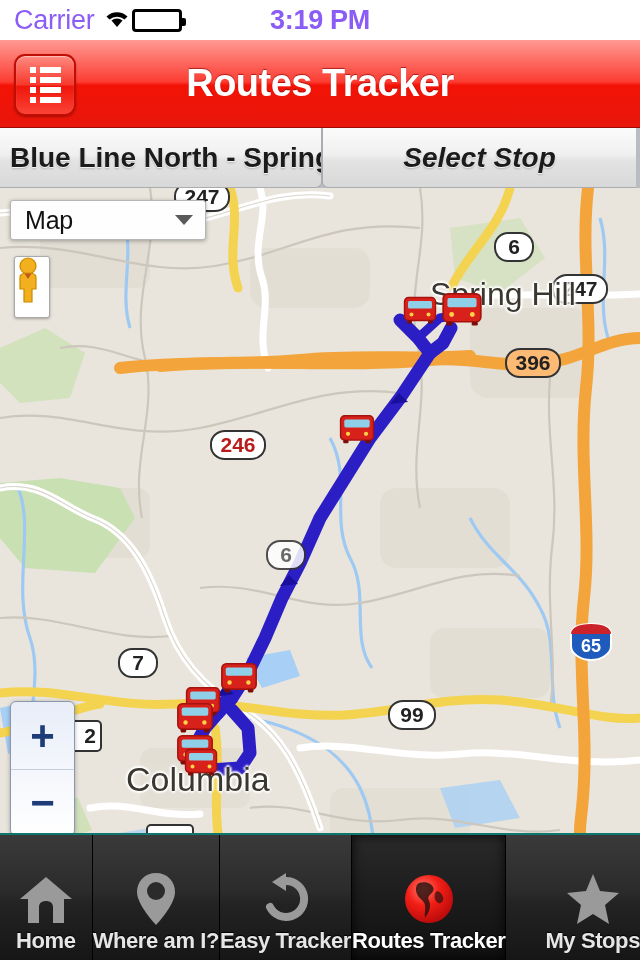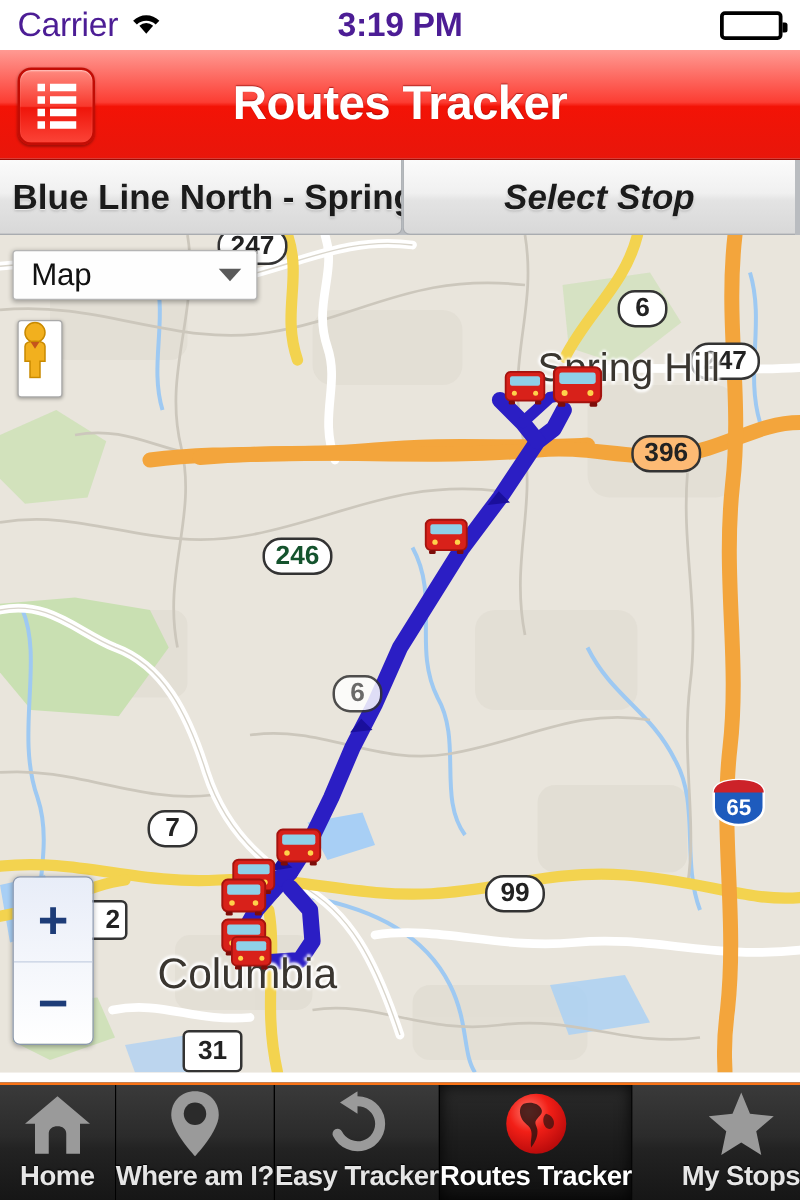--- a/index.html
+++ b/index.html
@@ -7,22 +7,22 @@
     width: 640px; height: 960px;
     font-family: "Liberation Sans", sans-serif;
     overflow: hidden;
     background: #fff;
   }
   #app { position: relative; width: 640px; height: 960px; overflow: hidden; }
 
   
   .statusbar {
     position: absolute; top: 0; left: 0; width: 640px; height: 40px;
-    background: #ffffff; color: #4c1d95;
-    display: flex; align-items: center; justify-content: space-between;
+    background: #ffffff; color: #8b5cf6;
+    display: flex; align-items: center; 
     padding: 0 14px;
   }
   .sb-left { display: flex; align-items: center; gap: 8px; }
   .sb-carrier { font-size: 27px; font-weight: 400; letter-spacing: -0.3px; }
   .wifi-icon { display: block; }
   .sb-time { font-size: 27px; font-weight: 700; letter-spacing: -0.3px;
     position: absolute; left: 0; width: 640px; text-align: center; }
   .sb-right { display: flex; align-items: center; z-index: 2; }
   .battery {
     width: 50px; height: 23px; border: 3px solid #000; border-radius: 4px;
@@ -110,23 +110,23 @@
     box-shadow: 0 1px 4px rgba(0,0,0,.3);
   }
   .zoom-btn {
     height: 67px; display: flex; align-items: center; justify-content: center;
     color: #1d3c78; font-size: 42px; font-weight: 700; line-height: 1;
   }
   .zoom-btn.minus { border-top: 1px solid #c5cfe2; }
 
   
   .tabbar {
-    position: absolute; bottom: 0; left: 0; width: 640px; height: 94px;
+    position: absolute; bottom: 0; left: 0; width: 640px; height: 127px;
     display: flex; background: #1a1a1a;
-    border-top: 2px solid #f97316;
+    border-top: 2px solid #0f766e;
   }
   .tab {
     flex: 1; display: flex; flex-direction: column;
     align-items: center; justify-content: flex-end; padding-bottom: 6px;
     background: linear-gradient(to bottom, #3a3a3a 0%, #2b2b2b 45%, #232323 55%, #161616 100%);
     border-right: 1px solid #000; position: relative;
   }
   .tab:last-child { border-right: none; padding-left: 39px; }
   .tab.active {
     background: linear-gradient(to bottom, #2a2a2a 0%, #1c1c1c 50%, #101010 100%);
@@ -296,21 +296,21 @@
         <polygon points="289,387 298,396 280,398"></polygon>
         <polygon points="224,498 234,506 216,509"></polygon>
       </g>
     </svg>
 
     <div>
       <div style="position:absolute;left:174px;top:-6px;width:56px;height:30px;background:#fff;border:2.5px solid #333;border-radius:15px/14px;display:flex;align-items:center;justify-content:center;font-size:21px;font-weight:600;color:#222;">247</div>
       <div style="position:absolute;left:494px;top:44px;width:40px;height:30px;background:#fff;border:2.5px solid #333;border-radius:14px;display:flex;align-items:center;justify-content:center;font-size:21px;font-weight:600;color:#222;">6</div>
       <div style="position:absolute;left:552px;top:86px;width:56px;height:30px;background:#fff;border:2.5px solid #333;border-radius:15px/14px;display:flex;align-items:center;justify-content:center;font-size:21px;font-weight:600;color:#222;">247</div>
       <div style="position:absolute;left:505px;top:160px;width:56px;height:30px;background:#fdba74;border:2.5px solid #333;border-radius:15px/14px;display:flex;align-items:center;justify-content:center;font-size:21px;font-weight:600;color:#222;">396</div>
-      <div style="position:absolute;left:210px;top:242px;width:56px;height:30px;background:#fff;border:2.5px solid #333;border-radius:15px/14px;display:flex;align-items:center;justify-content:center;font-size:21px;font-weight:600;color:#14532d;">246</div>
+      <div style="position:absolute;left:210px;top:242px;width:56px;height:30px;background:#fff;border:2.5px solid #333;border-radius:15px/14px;display:flex;align-items:center;justify-content:center;font-size:21px;font-weight:600;color:#b91c1c;">246</div>
       <div style="position:absolute;left:266px;top:352px;width:40px;height:30px;background:#fff;border:2.5px solid #333;border-radius:14px;display:flex;align-items:center;justify-content:center;font-size:21px;font-weight:600;color:#555;opacity:.85;">6</div>
       <div style="position:absolute;left:118px;top:460px;width:40px;height:30px;background:#fff;border:2.5px solid #333;border-radius:14px;display:flex;align-items:center;justify-content:center;font-size:21px;font-weight:600;color:#222;">7</div>
       <div style="position:absolute;left:388px;top:512px;width:48px;height:30px;background:#fff;border:2.5px solid #333;border-radius:15px/14px;display:flex;align-items:center;justify-content:center;font-size:21px;font-weight:600;color:#222;">99</div>
       <div style="position:absolute;left:60px;top:532px;width:42px;height:32px;background:#fff;border:2.5px solid #333;border-radius:5px;display:flex;align-items:center;justify-content:flex-end;padding-right:4px;font-size:21px;font-weight:600;color:#222;">2</div>
       <div style="position:absolute;left:146px;top:636px;width:48px;height:34px;background:#fff;border:2.5px solid #333;border-radius:5px;display:flex;align-items:center;justify-content:center;font-size:21px;font-weight:600;color:#222;">31</div>
       <div style="position:absolute;left:568px;top:434px;width:46px;height:40px;">
         <svg width="46" height="40" viewBox="0 0 46 40">
           <path d="M3 12 C3 6, 10 2, 23 2 C36 2, 43 6, 43 12 L43 24 C43 32, 33 38, 23 38 C13 38, 3 32, 3 24 Z" fill="#1e5bbd" stroke="#fff" stroke-width="2"></path>
           <path d="M3 12 C3 6, 10 2, 23 2 C36 2, 43 6, 43 12 L3 12 Z" fill="#cc2229"></path>
           <text x="23" y="30" text-anchor="middle" font-family="Liberation Sans, sans-serif" font-size="18" font-weight="700" fill="#fff">65</text>

